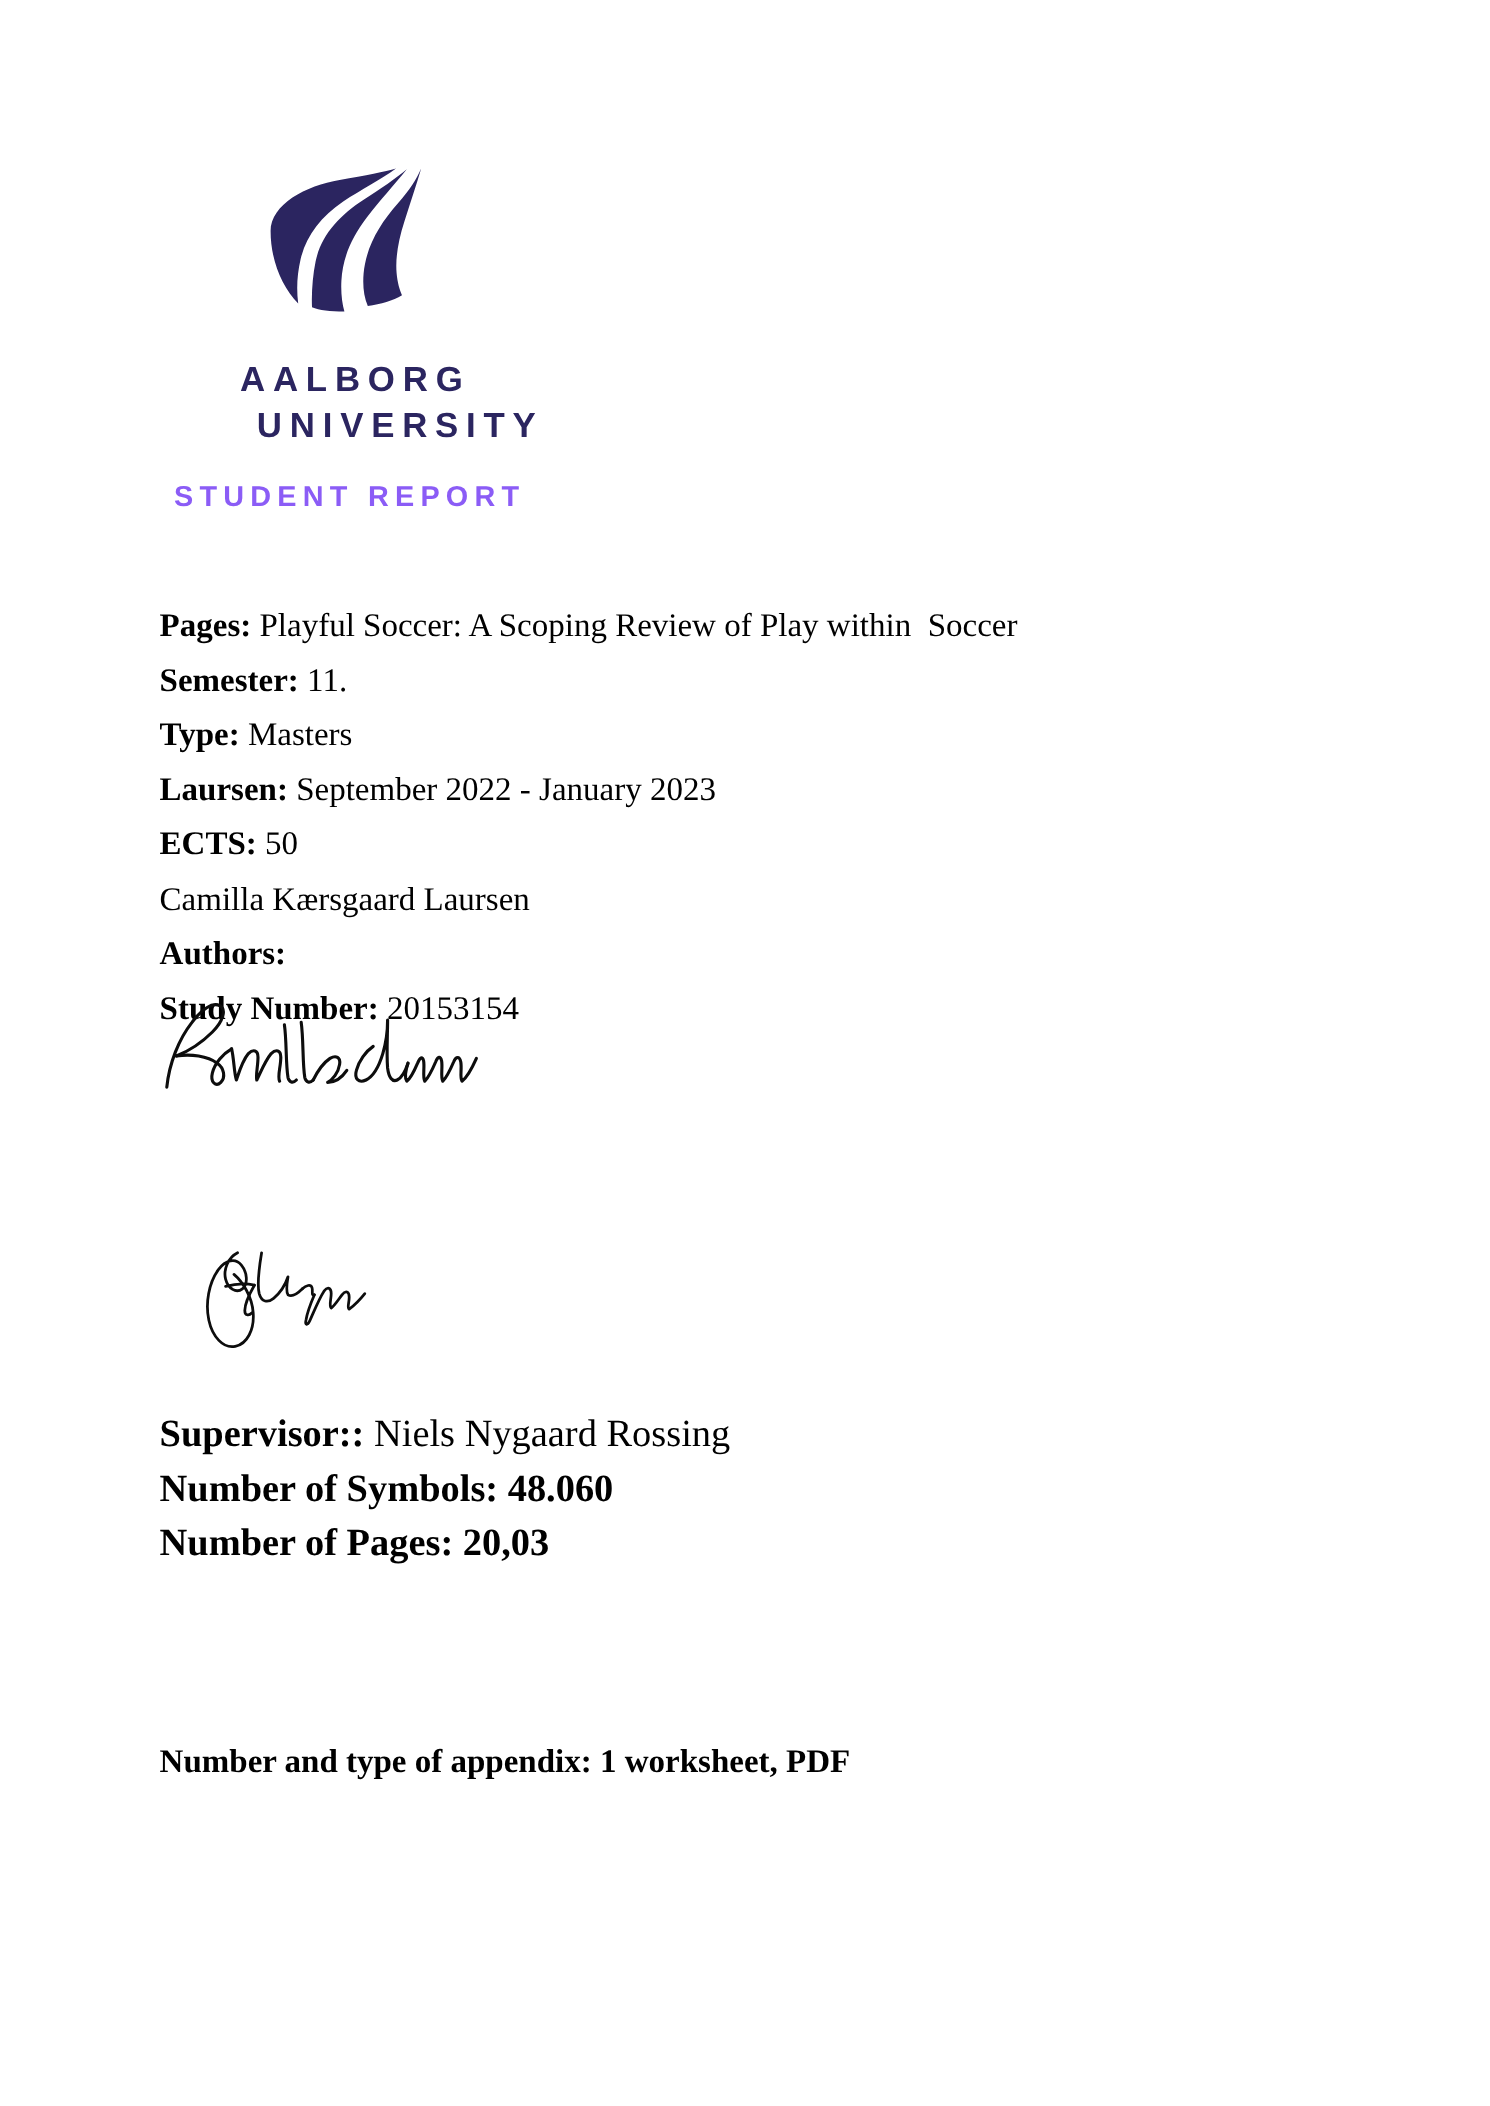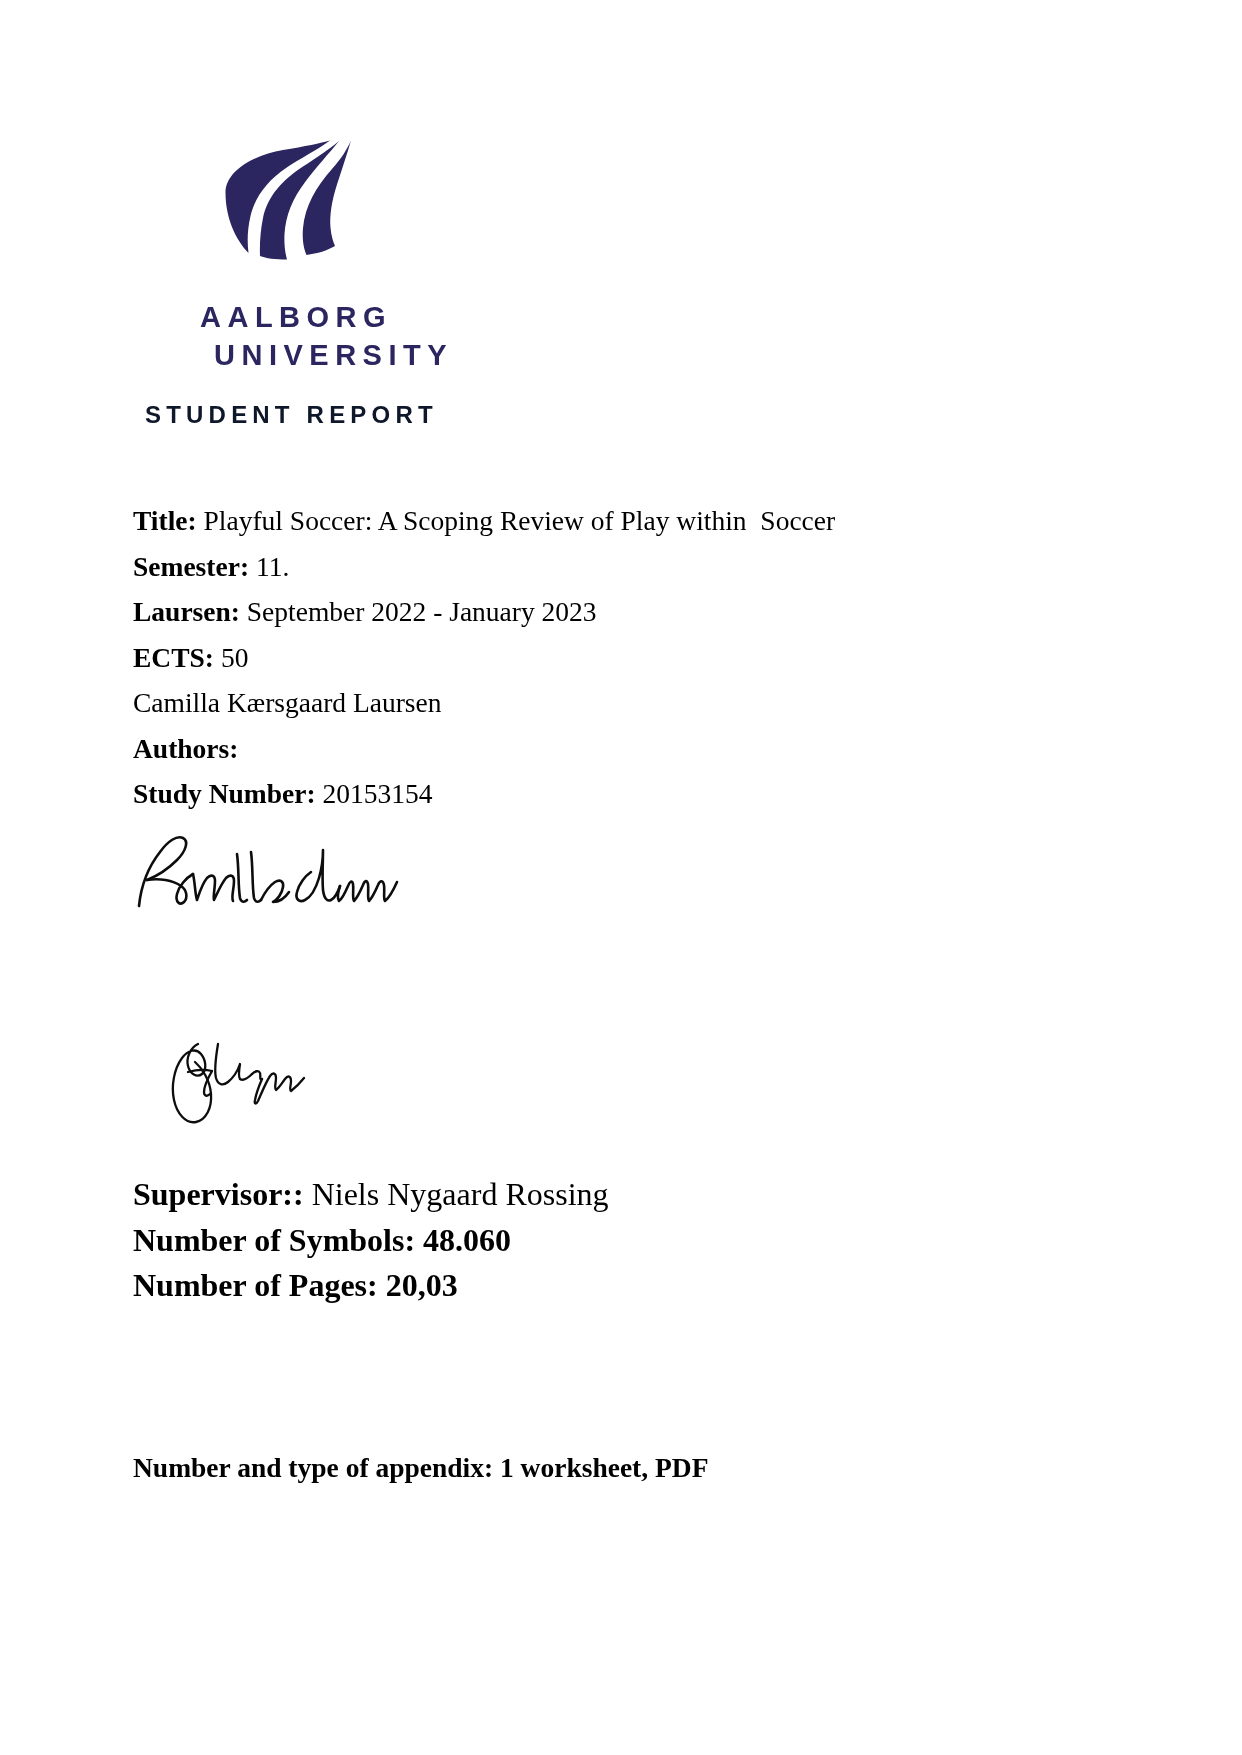--- a/index.html
+++ b/index.html
@@ -145,26 +145,27 @@
                  C 110.5 110.5, 100.5 113.5, 89.5 115.0
                  C 86.0 107.0, 85.2 97.5, 86.0 88.0 Z"></path>
       </g>
     </svg>
 
     <div class="logo-wordmark" style="color: rgb(43, 37, 96);">
       <span class="line1">AALBORG</span>
       <span class="line2">UNIVERSITY</span>
     </div>
 
-    <div class="logo-report" style="color: #0f172a;">STUDENT REPORT</div>
+    <div class="logo-report" style="color: #8b5cf6;">STUDENT REPORT</div>
   </div>
 
   <div class="meta">
-    <div class="row"><b>Title:</b><span> Playful Soccer: A Scoping Review of Play within  Soccer</span></div>
+    <div class="row"><b>Pages:</b><span> Playful Soccer: A Scoping Review of Play within  Soccer</span></div>
     <div class="row"><b>Semester:</b><span> 11.</span></div>
+    <div class="row"><b>Type:</b><span> Masters</span></div>
     <div class="row"><b>Laursen:</b><span> September 2022 - January 2023</span></div>
     <div class="row"><b>ECTS:</b><span> 50</span></div>
     <div class="row">Camilla Kærsgaard Laursen</div>
     <div class="row"><b>Authors:</b></div>
     <div class="row"><b>Study Number:</b><span> 20153154</span></div>
   </div>
 
   <svg class="sig sig-1" viewBox="0 0 268 80" aria-hidden="true">
     <g fill="none" stroke="#0d0d0d" stroke-width="2.6" stroke-linecap="round" stroke-linejoin="round">
       <path d="M6 78 C 8 58, 16 38, 27 24 C 35 13, 44 7, 50 10 C 56 13, 53 23, 44 32

